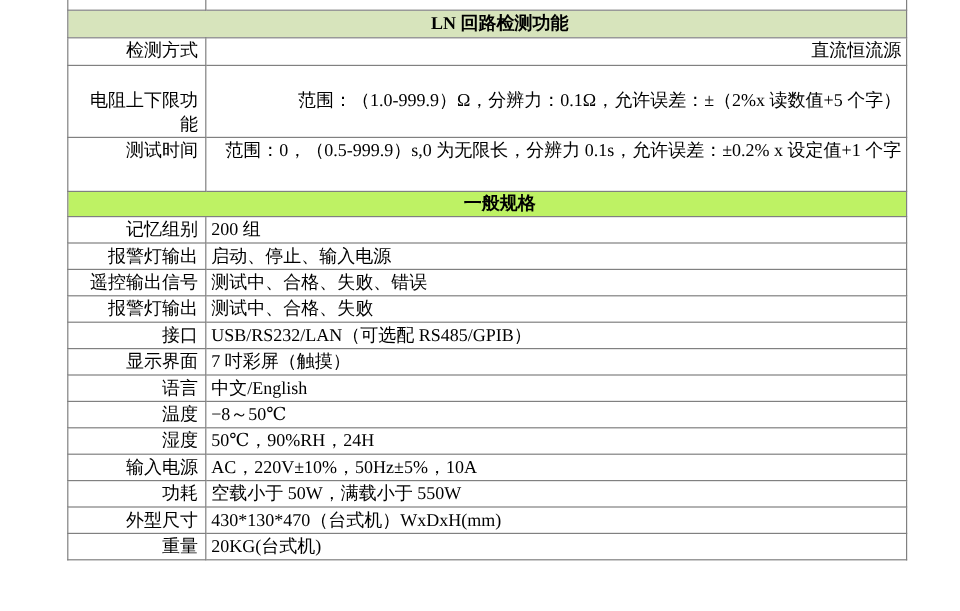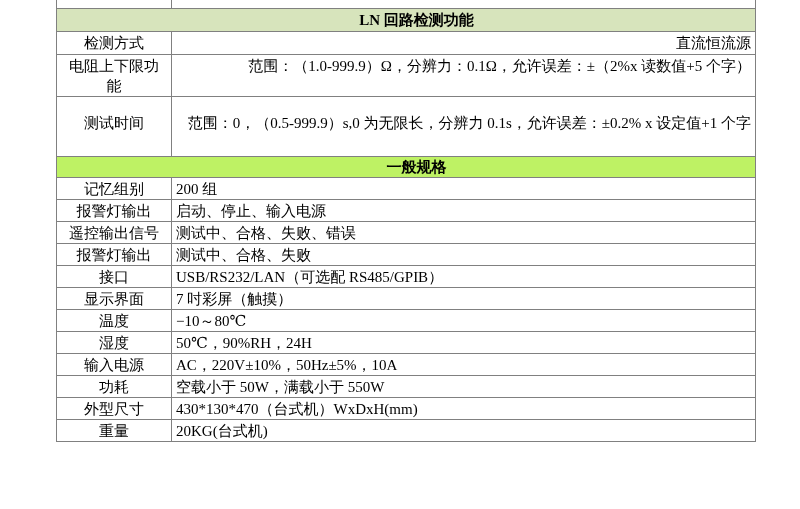--- a/index.html
+++ b/index.html
@@ -29,28 +29,28 @@
     overflow: hidden;
     word-break: break-all;
   }
   
   tr.partial td { border-top: none; height: 8px; }
   
   tr.sec td { text-align: center; font-weight: bold; vertical-align: middle; padding-left: 21px; }
   tr.sec-green td { background: #d7e4bc; height: 22px; }
   tr.sec-white td { background: #bef264; height: 18px; }
   
-  td.label { text-align: center; padding: 0 6px; vertical-align: middle; }
+  td.label { text-align: right; padding: 0 6px; vertical-align: middle; }
   td.val { padding: 0 4px; vertical-align: middle; }
   td.val-left { text-align: right; padding-left: 7px; }
   td.val-center { text-align: left; }
   
   tr.r-single td { height: 22px; }
-  tr.r-tall1 td { height: 39px; vertical-align: top; padding-top: 1px; }
-  tr.r-tall2 td { height: 43px; vertical-align: top; padding-top: 16px; }
+  tr.r-tall1 td { height: 39px; vertical-align: top; padding-top: 19px; }
+  tr.r-tall2 td { height: 43px; vertical-align: top; padding-top: 1px; }
   
   tr.s2 td { height: 21px; }
 </style>
 </head>
 <body>
 
 <table class="spec">
   <colgroup>
       <col class="c1">
       <col class="c2">
@@ -103,22 +103,26 @@
   </tr>
   <tr class="s2">
     <td class="label">接口</td>
     <td class="val val-center">USB/RS232/LAN（可选配 RS485/GPIB）</td>
   </tr>
   <tr class="s2">
     <td class="label">显示界面</td>
     <td class="val val-center">7 吋彩屏（触摸）</td>
   </tr>
   <tr class="s2">
+    <td class="label">语言</td>
+    <td class="val val-center">中文/English</td>
+  </tr>
+  <tr class="s2">
     <td class="label">温度</td>
-    <td class="val val-center">−10～80℃</td>
+    <td class="val val-center">−8～50℃</td>
   </tr>
   <tr class="s2">
     <td class="label">湿度</td>
     <td class="val val-center">50℃，90%RH，24H</td>
   </tr>
   <tr class="s2">
     <td class="label">输入电源</td>
     <td class="val val-center">AC，220V±10%，50Hz±5%，10A</td>
   </tr>
   <tr class="s2">

